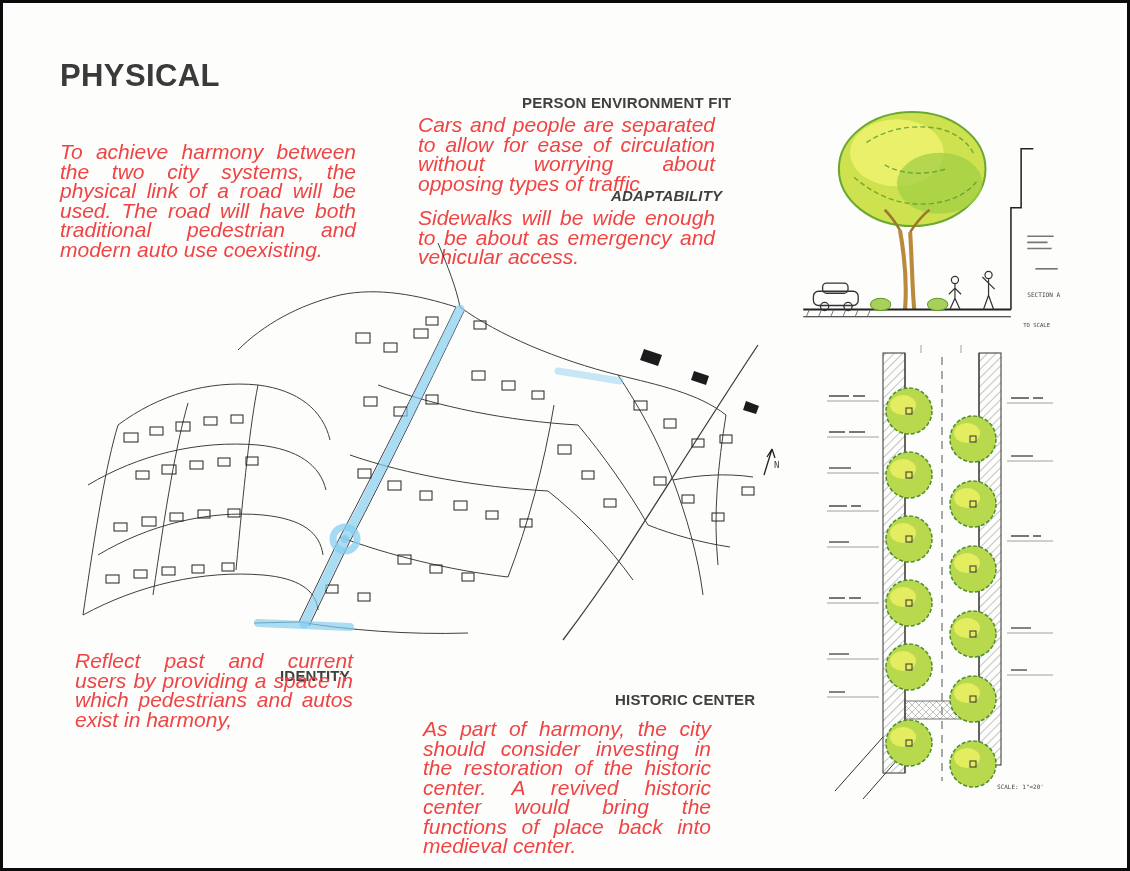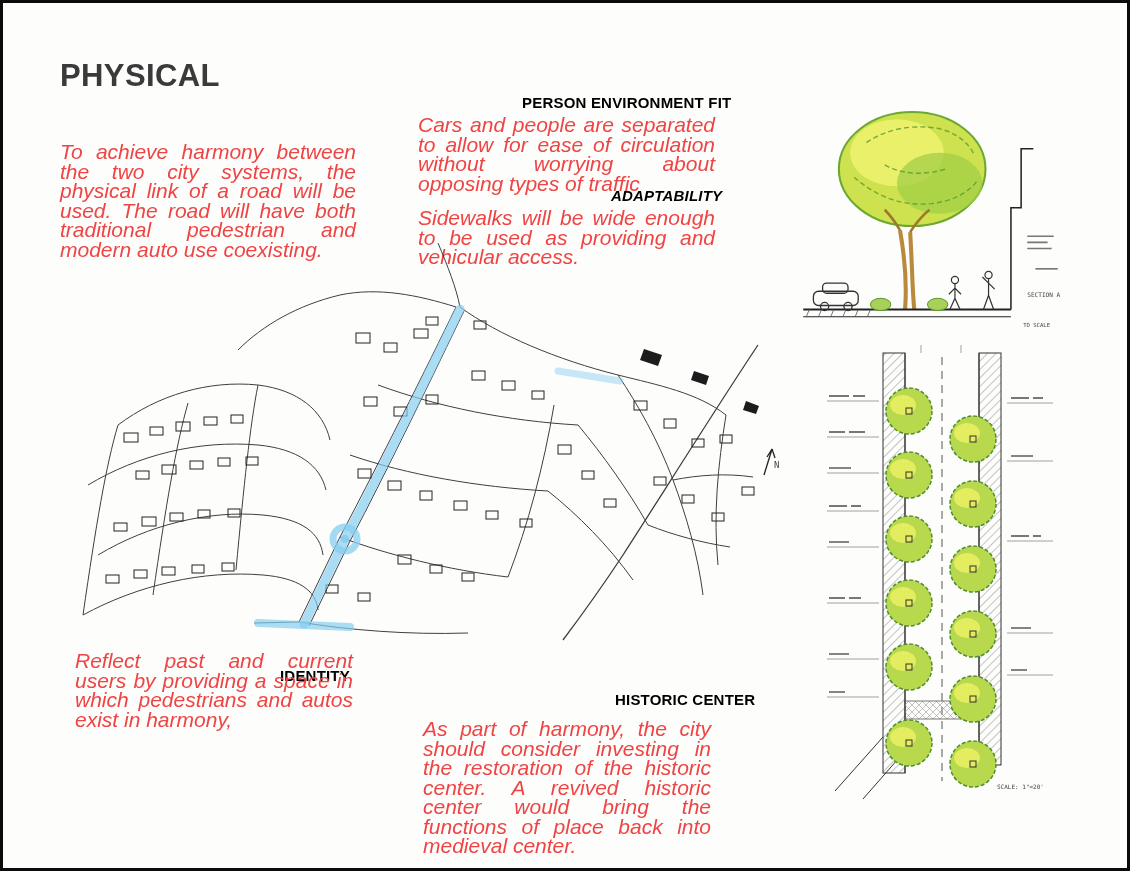--- a/index.html
+++ b/index.html
@@ -11,21 +11,21 @@
   .title{
     position:absolute;left:57px;top:50px;font-size:31px;font-weight:700;
     color:#3a3a3a;line-height:46px;letter-spacing:.4px;text-align:center;
   }
   .para{
     position:absolute;font-size:21px;line-height:19.5px;text-align:justify;
     color:#ef4444;
     font-style:italic;
   }
   .heading{
-    position:absolute;font-size:15px;font-weight:700;color:#000000;
+    position:absolute;font-size:15px;font-weight:700;color:#404040;
     letter-spacing:.2px;white-space:nowrap;
   }
   figure{position:absolute;margin:0;padding:0;}
   svg{display:block;}
   .sketch-text{font-family:"DejaVu Sans Mono",monospace;fill:#444;}
 </style>
 </head>
 <body>
 
 <div class="page">
@@ -33,21 +33,21 @@
   <div class="title">
     <div>PHYSICAL</div>
   </div>
 
   <div class="para" style="left:57px;top:139px;width:296px;">To achieve harmony between the two city systems, the physical link of a road will be used. The road will have both traditional pedestrian and modern auto use coexisting.</div>
 
   <div class="heading" style="left:519px;top:91px;">PERSON ENVIRONMENT FIT</div>
   <div class="para" style="left:415px;top:112px;width:297px;">Cars and people are separated to allow for ease of circulation without worrying about opposing types of traffic</div>
 
   <div class="heading" style="left:608px;top:184px;font-style:italic;">ADAPTABILITY</div>
-  <div class="para" style="left:415px;top:205px;width:297px;">Sidewalks will be wide enough to be used as providing and vehicular access.</div>
+  <div class="para" style="left:415px;top:205px;width:297px;">Sidewalks will be wide enough to be about as emergency and vehicular access.</div>
 
   <div class="heading" style="left:277px;top:664px;text-align:center;">IDENTITY</div>
   <div class="para" style="left:72px;top:648px;width:278px;">Reflect past and current users by providing a space in which pedestrians and autos exist in harmony,</div>
 
   <div class="heading" style="left:597px;top:688px;margin-left:15px;">HISTORIC CENTER</div>
   <div class="para" style="left:420px;top:716px;width:288px;">As part of harmony, the city should consider investing in the restoration of the historic center. A revived historic center would bring the functions of place back into medieval center.</div>
 
   <figure style="left:55px;top:222px;width:725px;height:445px;">
     <svg viewBox="0 0 725 445" width="725" height="445">
 

